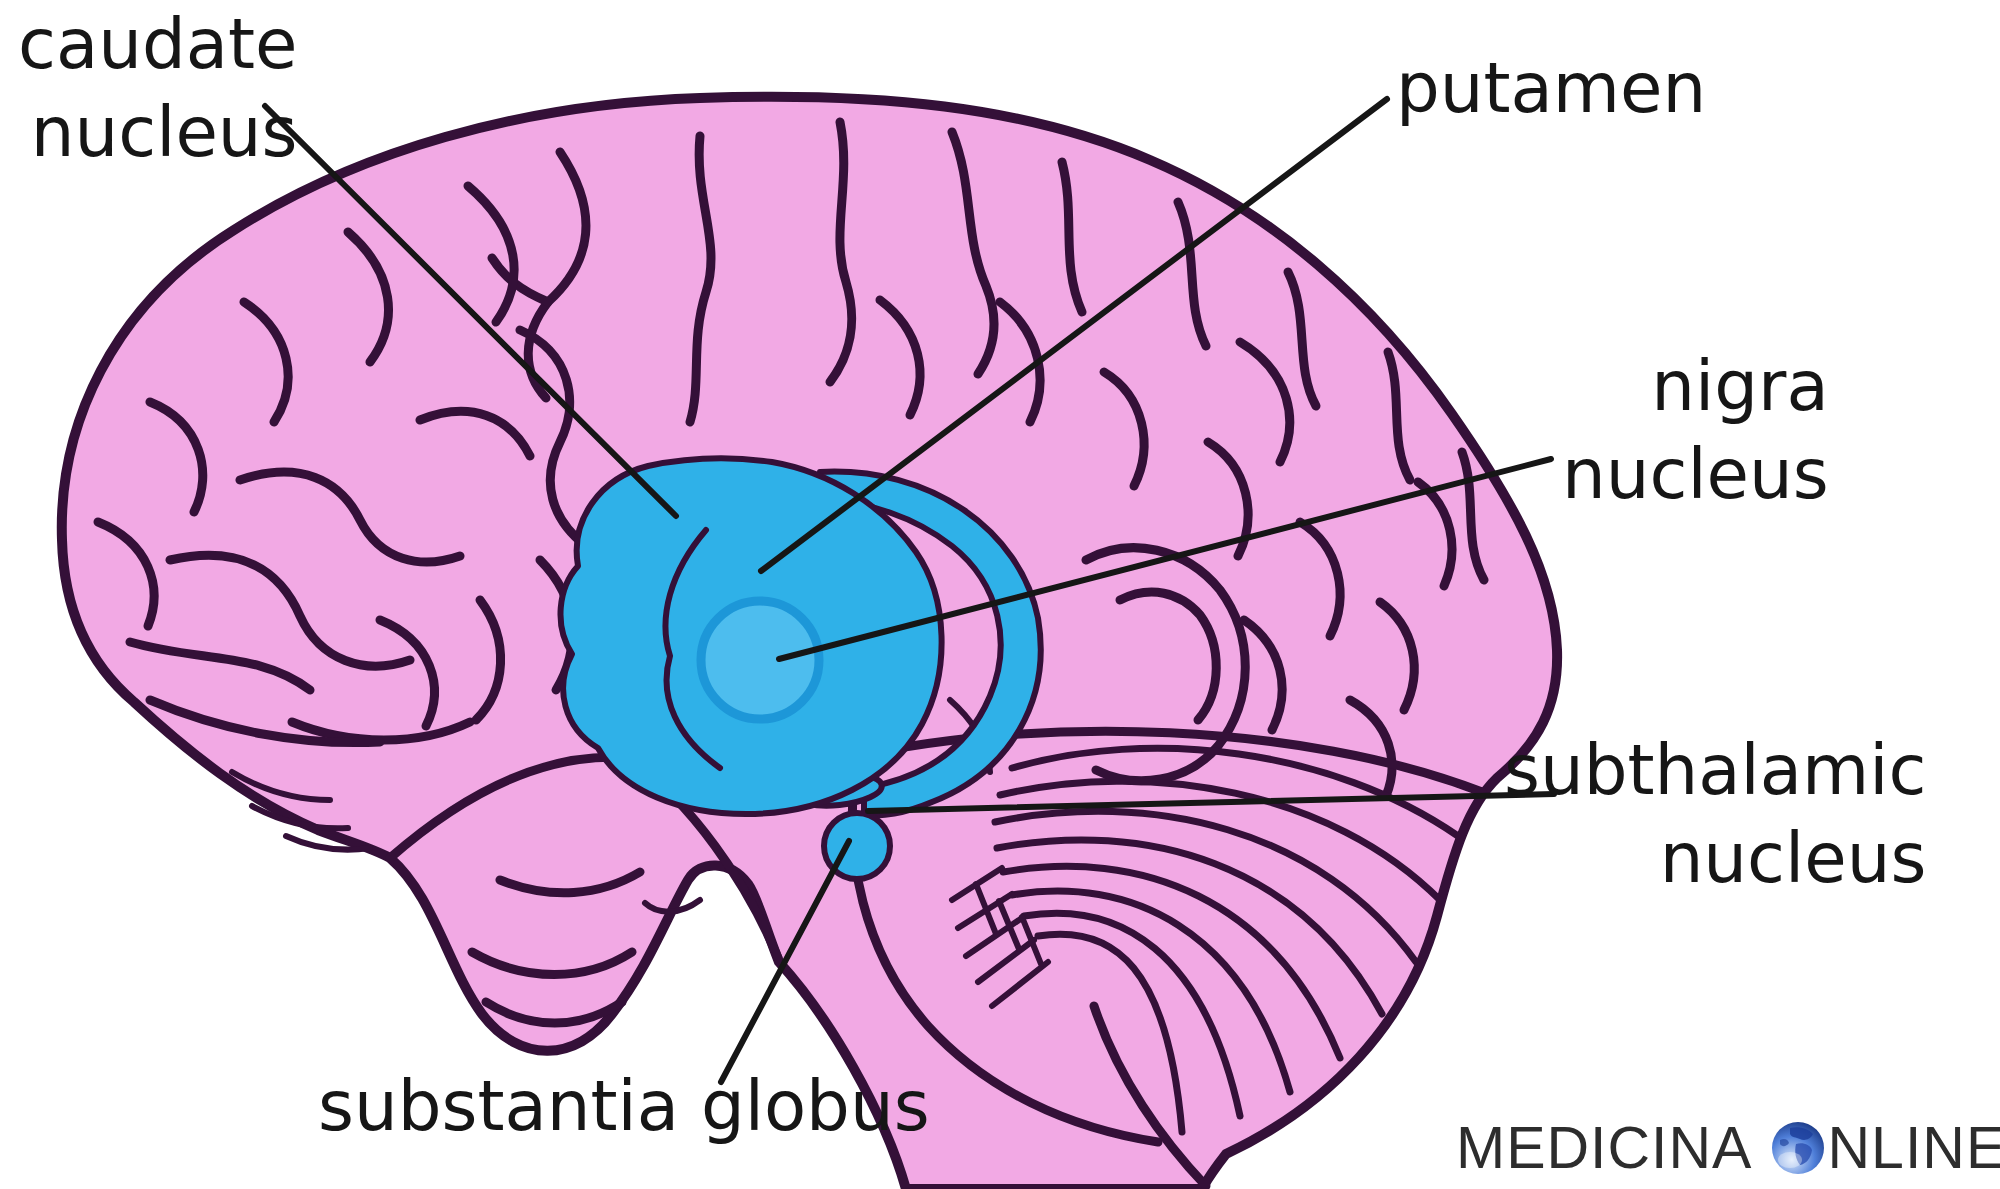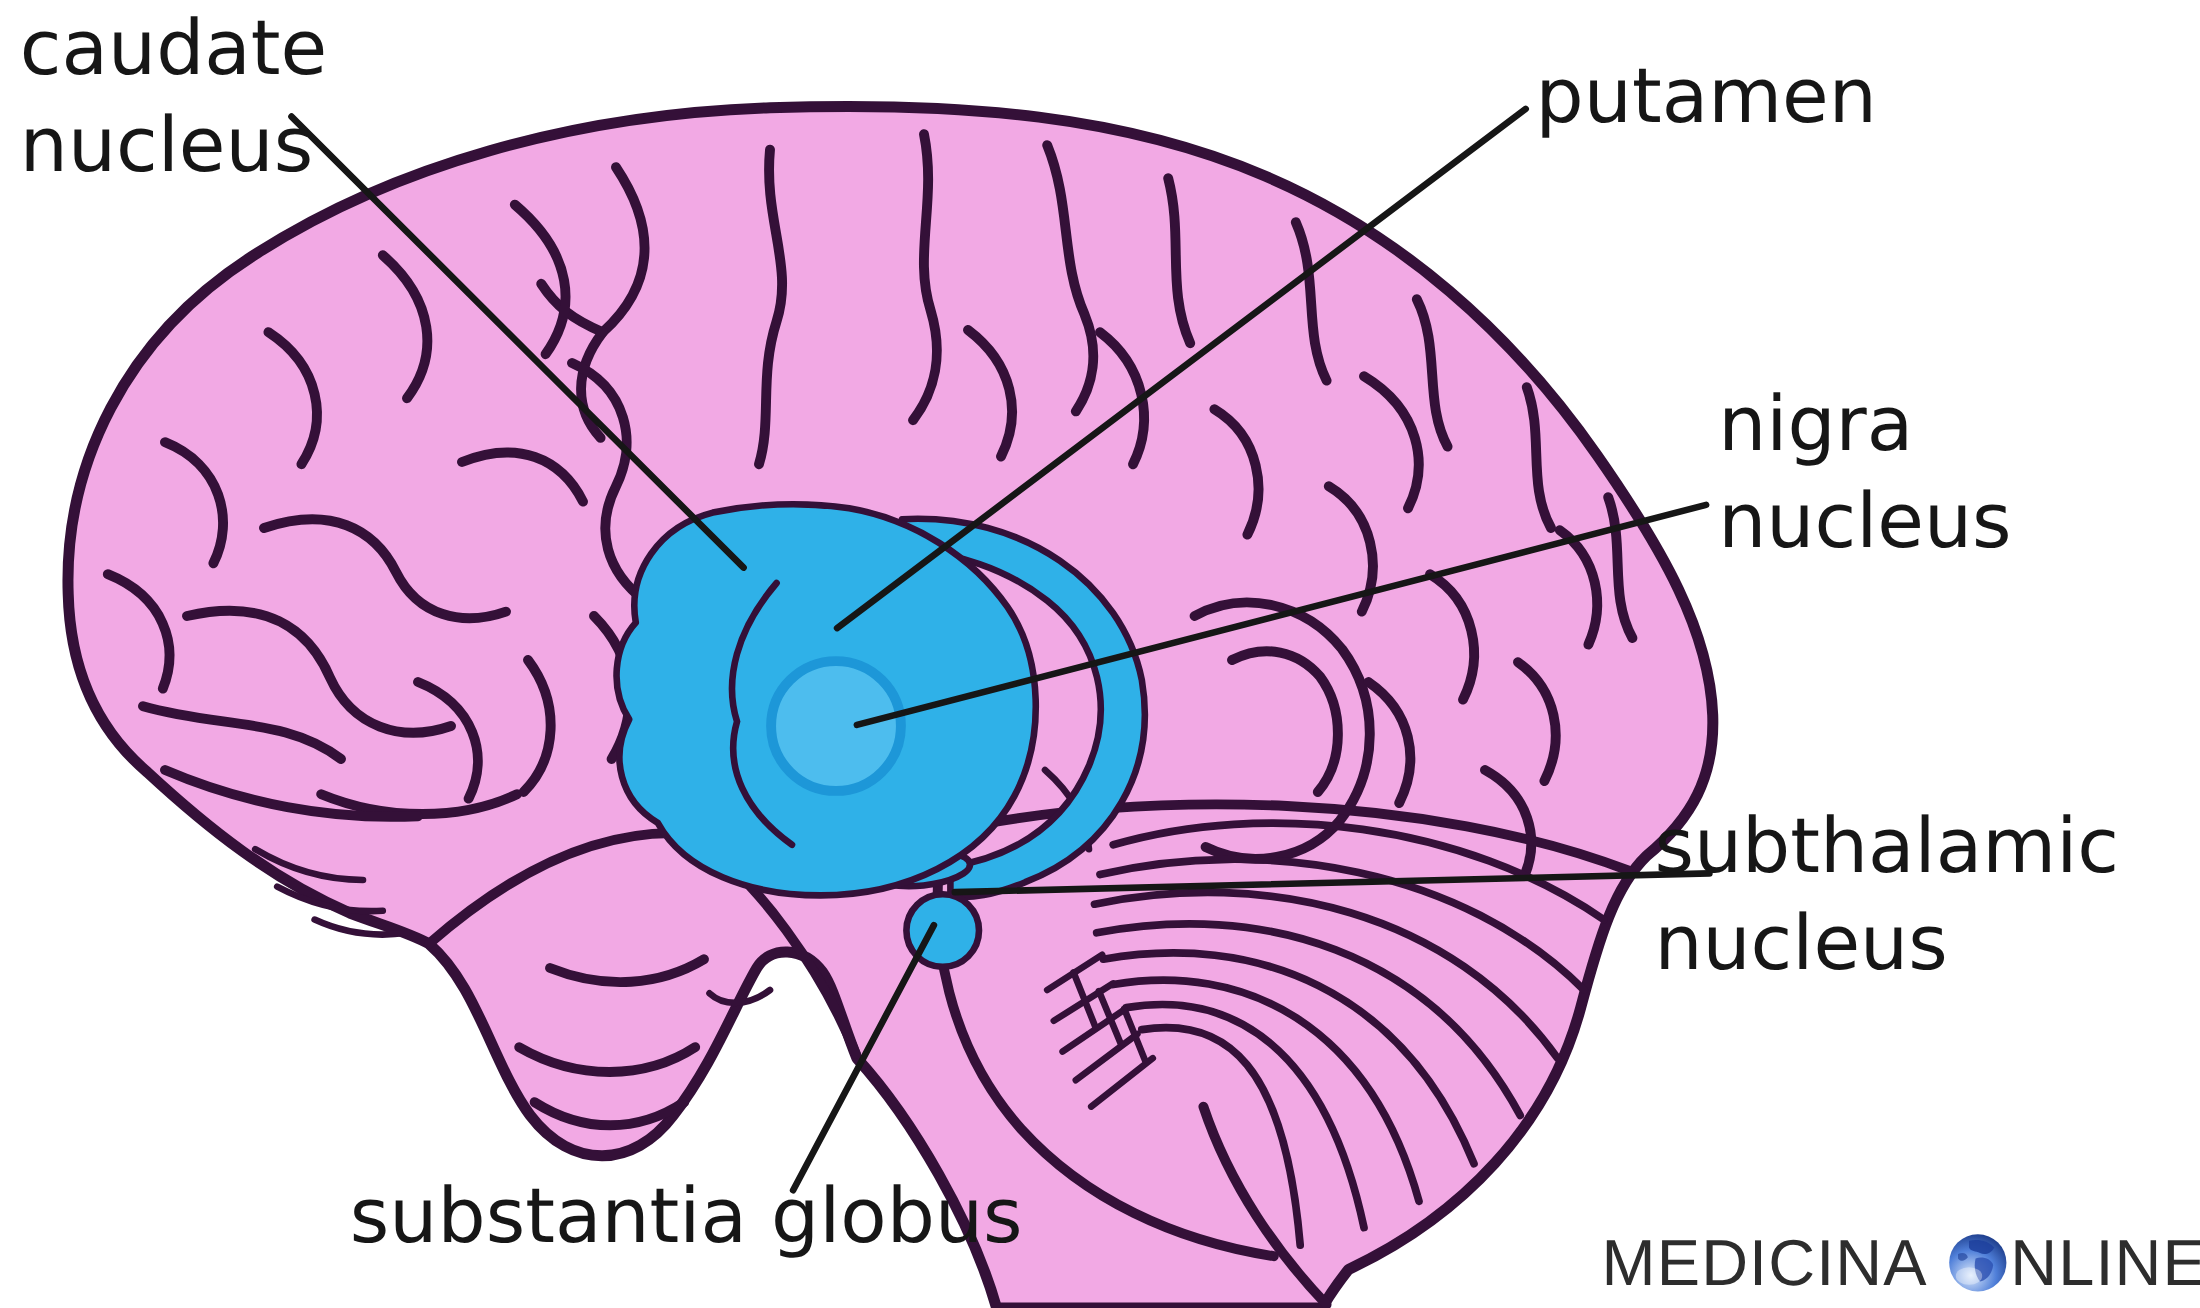--- a/index.html
+++ b/index.html
@@ -2,20 +2,21 @@
 <html style="--background: #ffffff; --brain-pink: #f2a9e4; --outline-dark: #341038; --basal-blue: #2fb1e8; --pallidus-blue: #4dbdee; --pallidus-ring: #1d97d8; --label-text: #161616; --leader-line: #161616; --watermark-text: #2d2d2d; --globe-light: #dce9fb; --globe-mid: #4f7fd9; --globe-dark: #16337f;"><head>
 <meta charset="utf-8">
 <style>
   html,body{margin:0;padding:0;}
   .stage{
     position:relative;
     width:2000px;height:1189px;
     background:var(--background,#fff);
     overflow:hidden;
     font-family:"DejaVu Sans",sans-serif;
+    text-align:right;
   }
   .diagram-svg{position:absolute;left:0;top:0;}
 
   
   .brain-fill{fill:var(--brain-pink);stroke:var(--outline-dark);stroke-width:10;stroke-linejoin:round;}
   .boundary{fill:none;stroke:var(--outline-dark);stroke-width:9;stroke-linecap:round;}
   .sulcus{fill:none;stroke:var(--outline-dark);stroke-width:9;stroke-linecap:round;}
   .stripe{fill:none;stroke:var(--outline-dark);stroke-width:7;stroke-linecap:round;}
   .hatch{fill:none;stroke:var(--outline-dark);stroke-width:6;stroke-linecap:round;}
   .blue-shape{fill:var(--basal-blue);stroke:var(--outline-dark);stroke-width:6;stroke-linejoin:round;}

